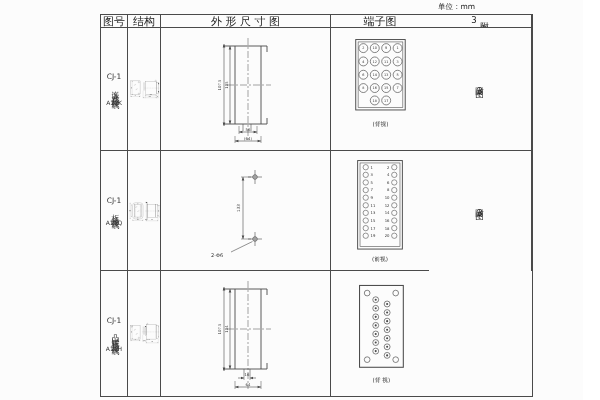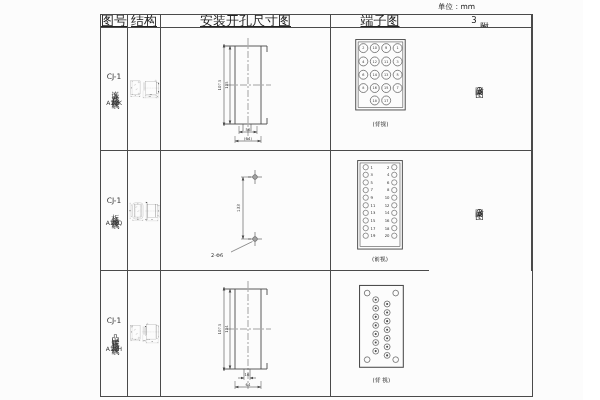--- a/index.html
+++ b/index.html
@@ -6,21 +6,21 @@
   .page{position:relative;width:567px;height:400px;background:#fcfcfc;font-family:"DejaVu Sans",sans-serif;color:#333;overflow:hidden;padding-left:16px;}
   .unit{position:absolute;left:438px;top:2px;font-size:7.5px;color:#222;}
   .tbl{position:absolute;left:100px;top:14px;display:grid;
        grid-template-columns:27px 33px 170px 98px 103px;
        grid-template-rows:13px 123px 120px 125px;
        border:1px solid #4a4a4a;background:#fcfcfc;}
   .cell{border-right:1px solid #4a4a4a;border-bottom:1px solid #4a4a4a;
         display:flex;align-items:center;justify-content:center;overflow:hidden;position:relative;}
   .cell.lastcol{border-right:none;text-align:center;}
   .cell.lastrow{border-bottom:none;}
-  .hdr{font-size:13px;white-space:nowrap;color:#222;text-decoration:underline;}
+  .hdr{font-size:11px;white-space:nowrap;color:#222;}
   .fig{writing-mode:vertical-rl;text-orientation:upright;font-size:8.5px;letter-spacing:3px;color:#222;}
   .structwrap{display:flex;flex-direction:column;align-items:center;gap:3px;}
   .model{font-size:7.5px;}
   .stype{writing-mode:vertical-rl;text-orientation:upright;font-size:8px;letter-spacing:2px;}
   .scode{font-size:6px;}
   svg{display:block;}
   svg text{stroke:none;fill:#333;font-family:"DejaVu Sans",sans-serif;}
   .dim{font-size:4.2px;}
   .dimS{font-size:3.8px;}
   .vlabel{font-size:6px;}
@@ -28,21 +28,21 @@
 </head>
 <body>
 
 <div class="page">
   <div class="unit">单位：mm</div>
 
   <div class="tbl">
 
     <div class="cell hdr">图号</div>
     <div class="cell hdr">结构</div>
-    <div class="cell hdr">安装开孔尺寸图</div>
+    <div class="cell hdr">外 形 尺 寸 图</div>
     <div class="cell hdr lastcol">端子图</div>
 
     <div class="cell">
       <span class="fig">附图3</span>
     </div>
     <div class="cell">
       <div class="structwrap">
         <span class="model">CJ-1</span>
         <span class="stype">嵌入式后接线</span>
         <span class="scode">A11K</span>

